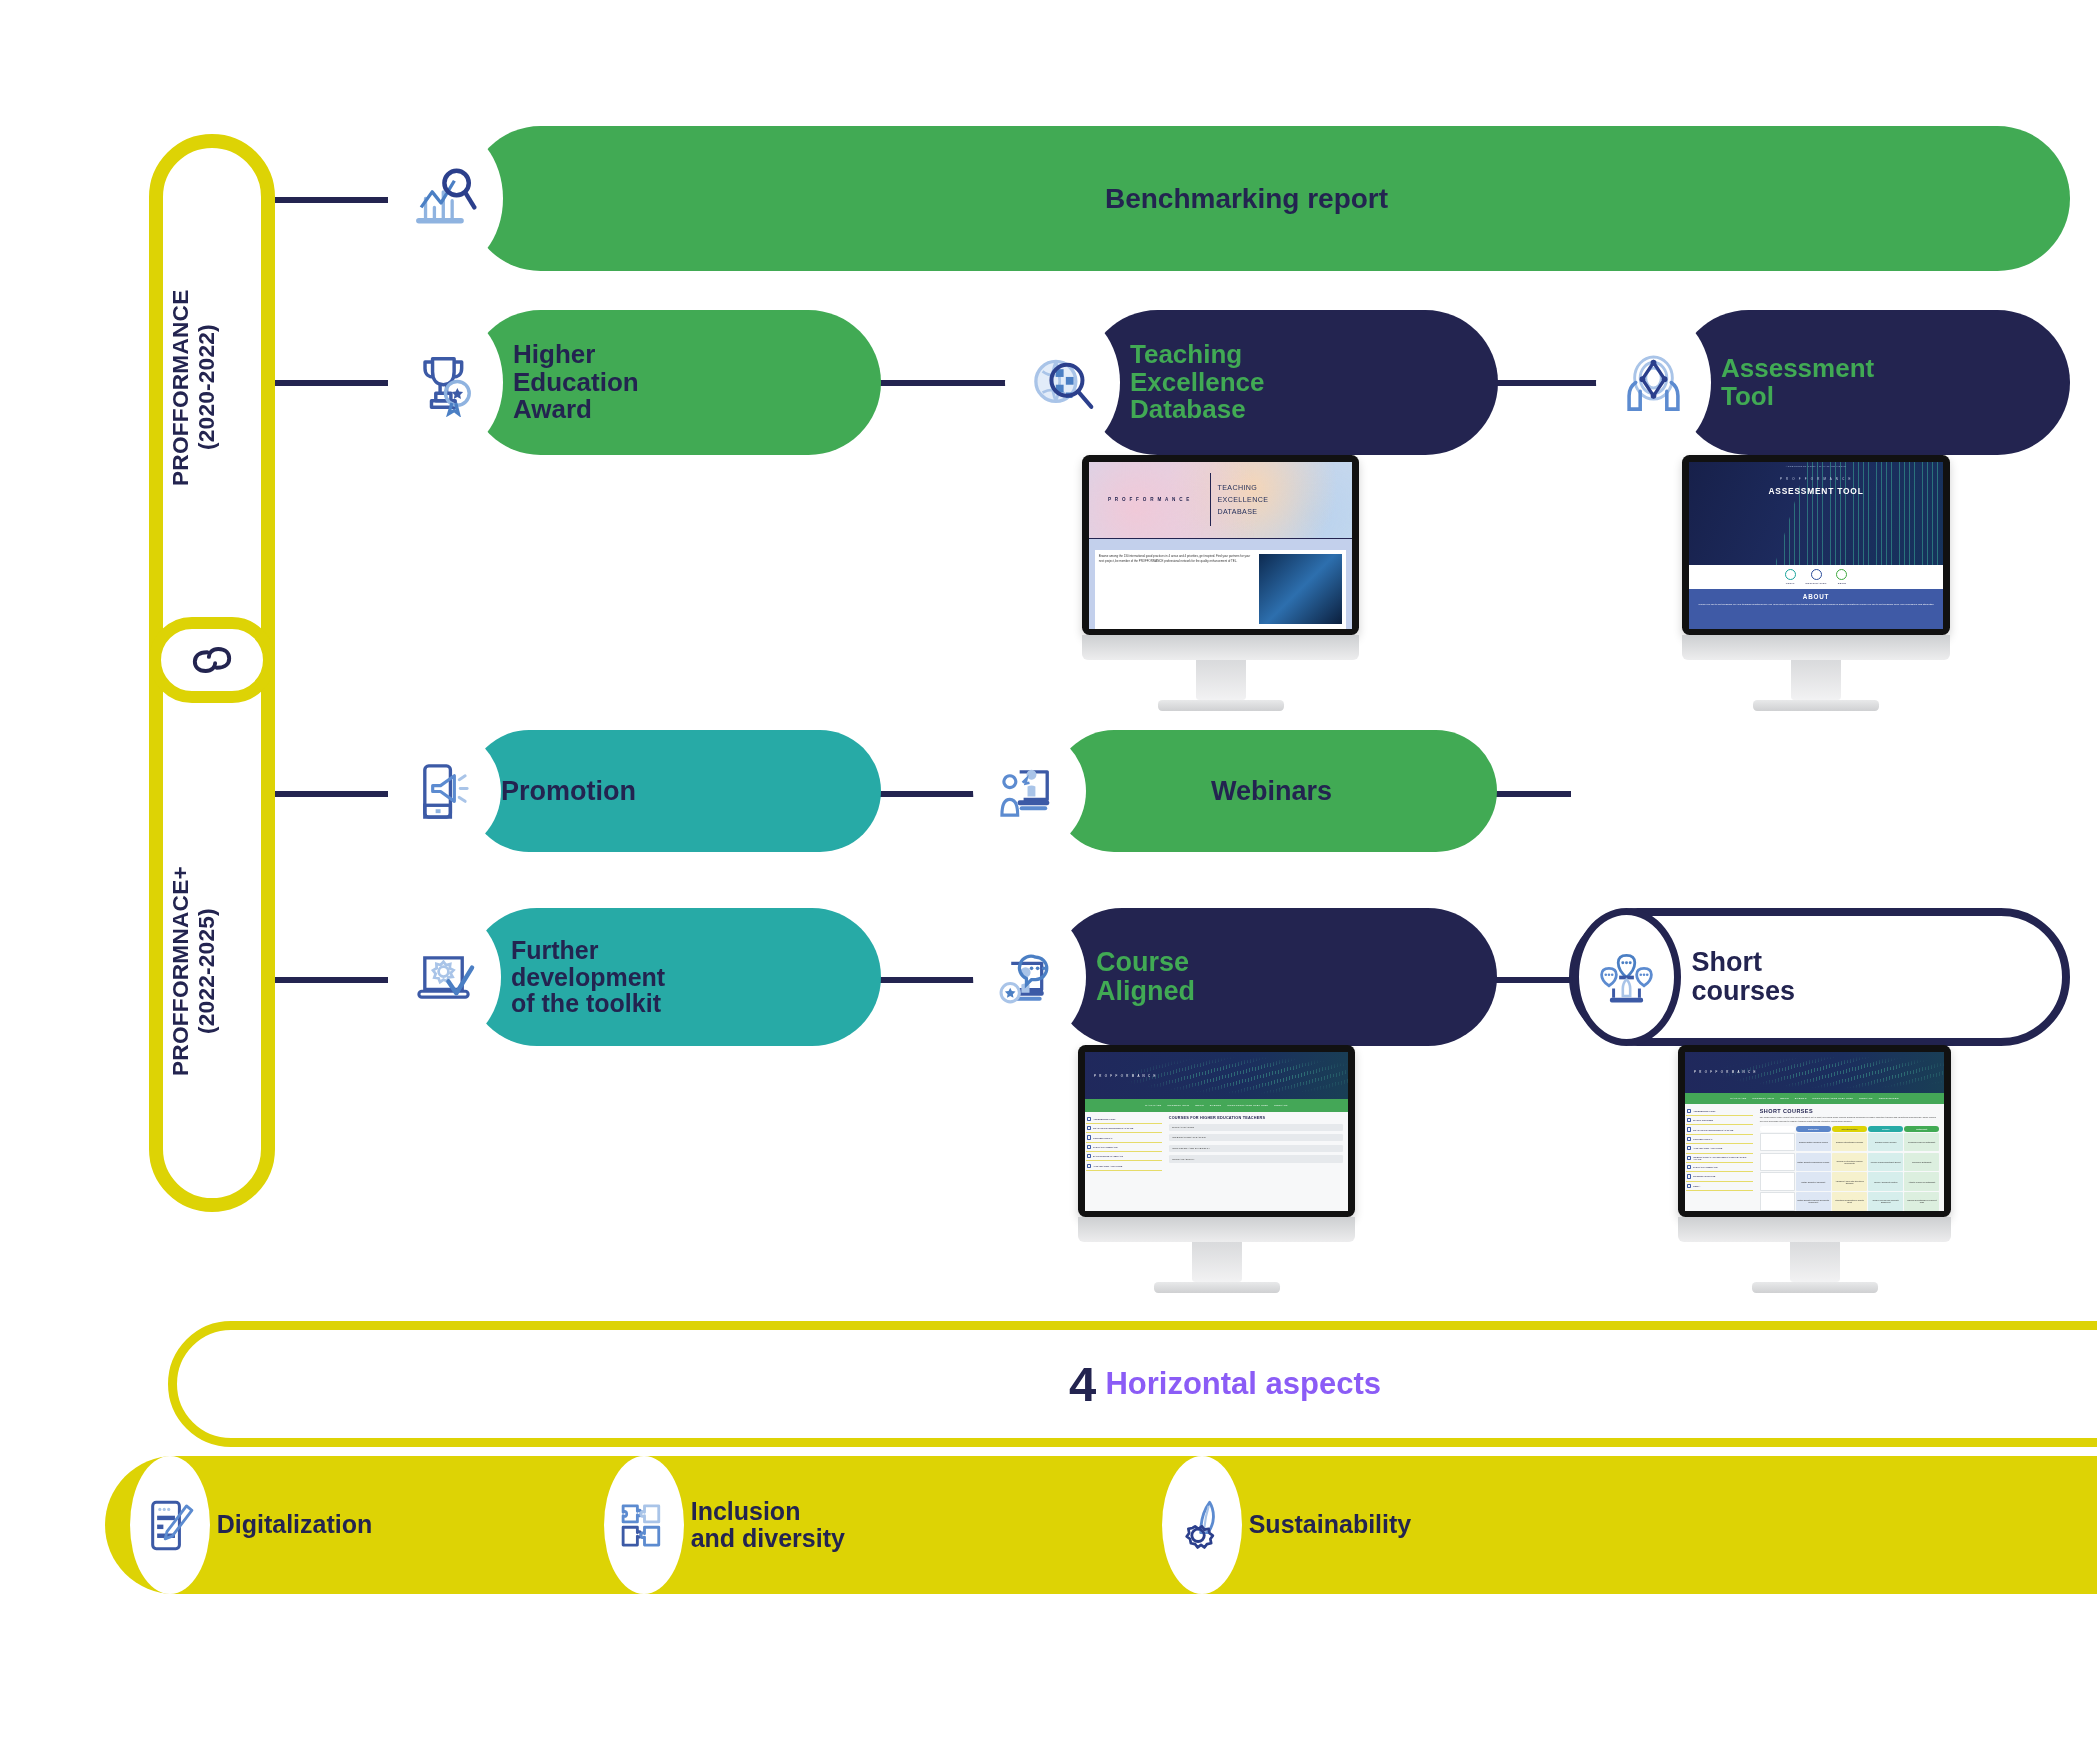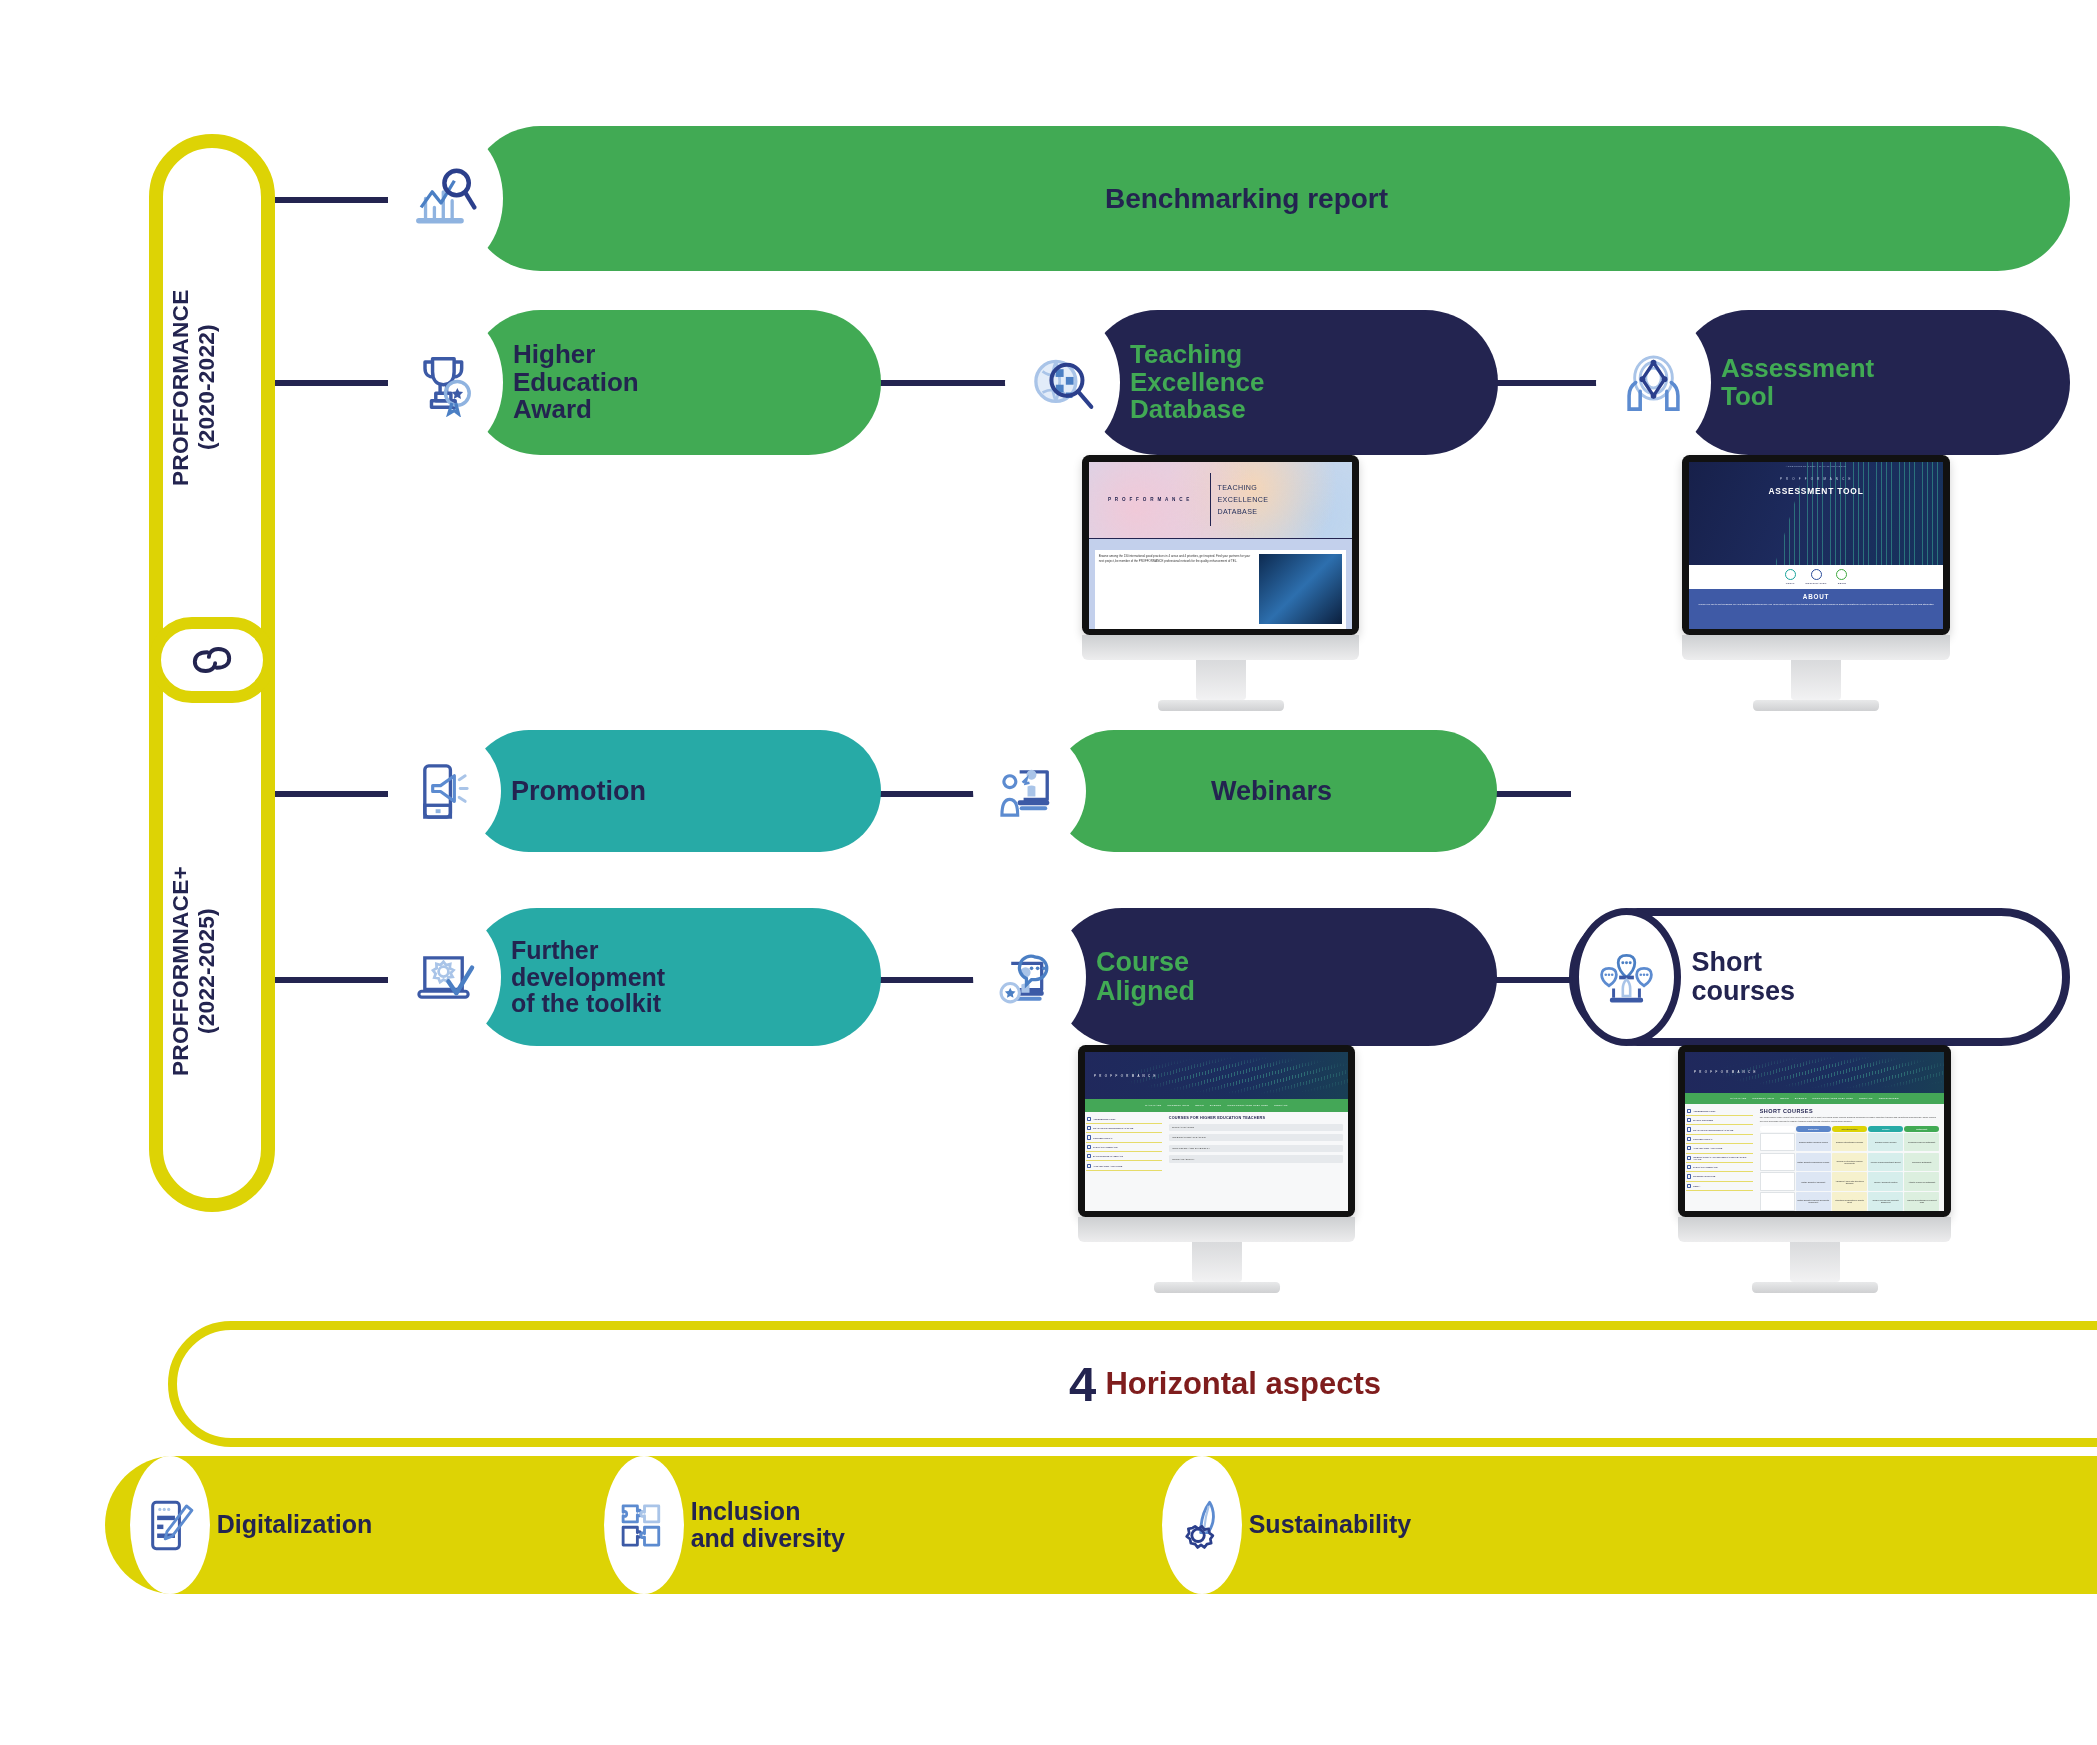--- a/index.html
+++ b/index.html
@@ -169,21 +169,21 @@
   .sc-grid .hcell{ border-radius:419px; height:5.5px; font-size:1.9px; color:#fff; display:flex; align-items:center; justify-content:center;}
   .sc-grid .cell{ height:18.5px; border-radius:0.8px; font-size:1.7px; color:#333; display:flex; align-items:center; justify-content:center; text-align:center; padding:0.8px;}
 
   
   #aspects-outline{
     position:absolute; left:168px; top:1321px; width:2114px; height:126px;
     border:9.2px solid #ddd305; border-radius:419px; background:#fff;
     display:flex; align-items:center; justify-content:center; gap:9.2px;
   }
   #aspects-count{ font-size:49px; font-weight:bold; color:#232450; line-height:.9;}
-  #aspects-title{ font-size:31px; font-weight:bold; color:#7f1d1d;}
+  #aspects-title{ font-size:31px; font-weight:bold; color:#8b5cf6;}
 
   #aspects-bar{
     position:absolute; left:105px; top:1456px; width:2177px; height:138px;
     background:#ddd305; border-radius:419px;
     display:flex; align-items:center; padding-left:25px;
   }
   .aspect{ display:flex; align-items:center; gap:6.7px; }
   .aspect .bub{
     width:80px; height:138px; background:#fff; border-radius:50%;
     display:flex; align-items:center; justify-content:center; flex:0 0 auto;
@@ -379,21 +379,21 @@
         <rect x="12" y="46" width="26" height="12" fill="none" stroke="#3c5aa6" stroke-width="3.4"></rect>
         <rect x="23" y="50" width="5" height="4" fill="#8fb3e0"></rect>
         <path d="M20 26 h8 l14 -10 v26 l-14 -10 h-8 z" fill="none" stroke="#5c8bd0" stroke-width="3.2" stroke-linejoin="round"></path>
         <g stroke="#a9c4e8" stroke-width="3" stroke-linecap="round">
           <path d="M47 20 l6 -4"></path>
             <path d="M48 29 h7"></path>
             <path d="M47 38 l6 4"></path>
         </g>
       </svg>
     </div>
-    <div class="plabel" style="flex:1; font-size:27px; padding-left:10px;">Promotion</div>
+    <div class="plabel" style="flex:1; font-size:27px; ">Promotion</div>
   </div>
 
   <div class="pill green" id="pill-webinars" style="left:973px; top:730px; width:524px; height:122px;gap:40px;">
     <div class="body" style="left:80px;"></div>
     <div class="icon-bubble" style="width:113px;height:122px;">
       <svg width="63" height="63" viewBox="0 0 64 64" class="ic">
         <path d="M22 12 H50 V40 H26" fill="none" stroke="#3c5aa6" stroke-width="3.4" stroke-linejoin="round"></path>
         <rect x="20" y="41" width="32" height="5" rx="2" fill="#3c5aa6"></rect>
         <rect x="22" y="47" width="28" height="4" rx="2" fill="#5c8bd0"></rect>
         <path d="M34 20 a5 5 0 1 1 .1 0 Z M30 27 q4 -2 8 0 v10 h-8 z" fill="#a9c4e8"></path>

